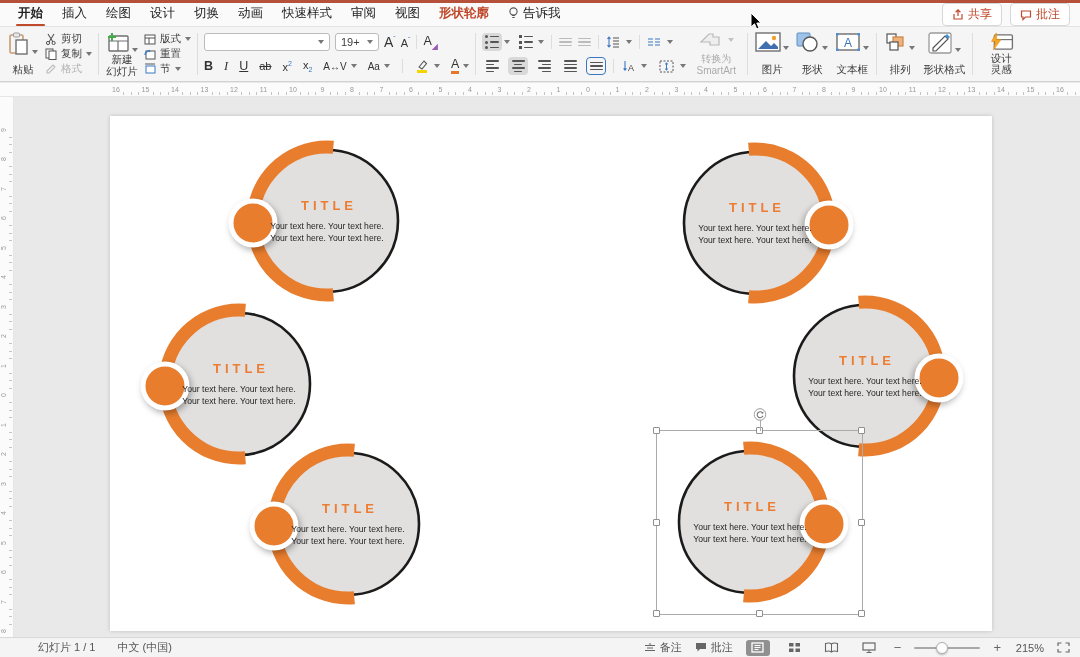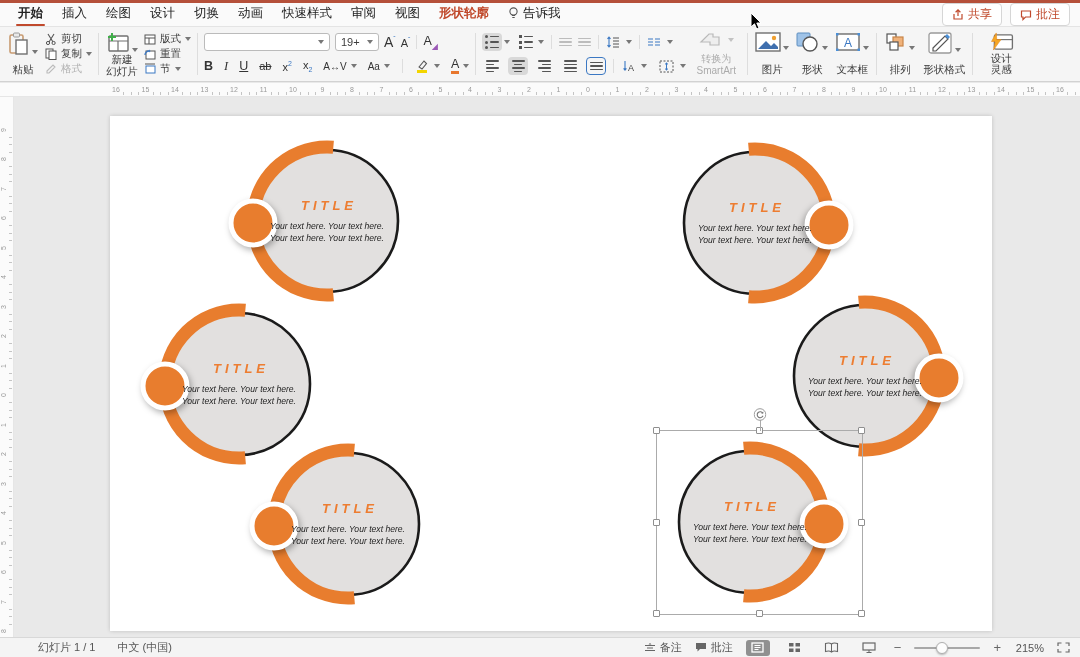--- a/index.html
+++ b/index.html
@@ -62,21 +62,21 @@
     border-right:1px solid #e6e6e6; }
   .ruler-num { position:absolute; font-size:7px; color:#999; transform:translate(-50%,0); }
   .vruler .ruler-num { transform:translate(0,-50%) rotate(-90deg); left:2px; }
   .tick { position:absolute; width:1px; height:3px; background:#c4c4c4; bottom:1px; }
   .vtick { position:absolute; height:1px; width:3px; background:#c4c4c4; right:1px; }
 
   .slide { position:absolute; left:110px; top:33px; width:882px; height:515px;
     background:#fff; box-shadow:0 0 4px rgba(0,0,0,.18); }
 
   
-  .cw { position:absolute; width:170px; height:170px;font-style:italic; }
+  .cw { position:absolute; width:170px; height:170px; }
   .cw svg { overflow:visible; position:absolute; left:0; top:0; }
   .cw .txt { position:absolute; left:50%; top:50%; transform:translate(-50%,-50%);
     width:116px; text-align:center; }
   .cw .ttl { font-size:13px; font-weight:bold; letter-spacing:4px; color:#ed7d31;
     margin-bottom:7px; padding-left:4px; }
   .cw .body { font-size:8.6px; line-height:1.42; color:#1f1f1f; }
 
   
   .selbox { position:absolute; border:1px solid #ababab; }
   .handle { position:absolute; width:7px; height:7px; background:#fff;

